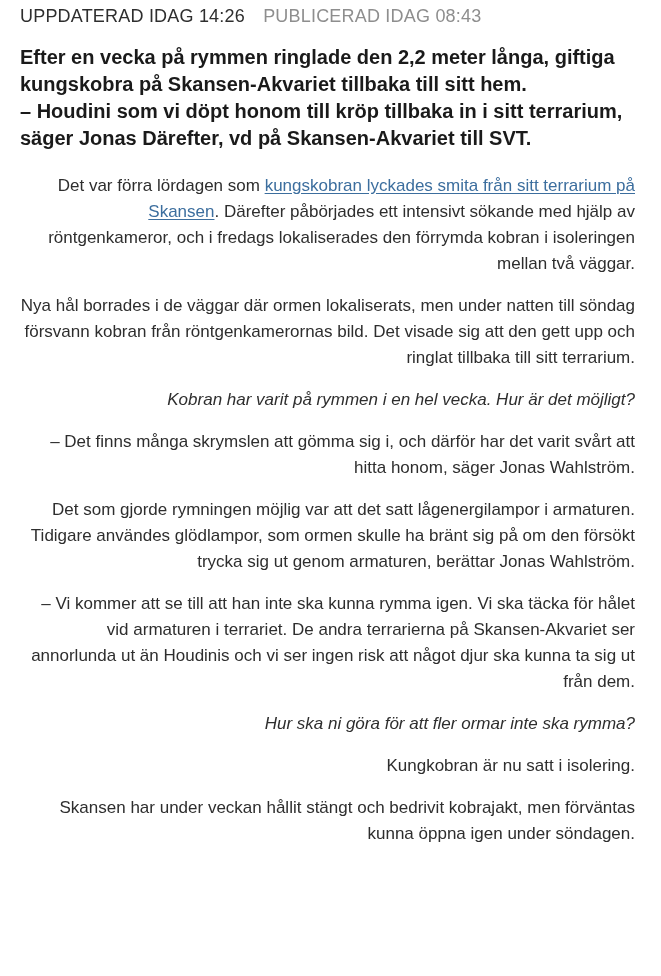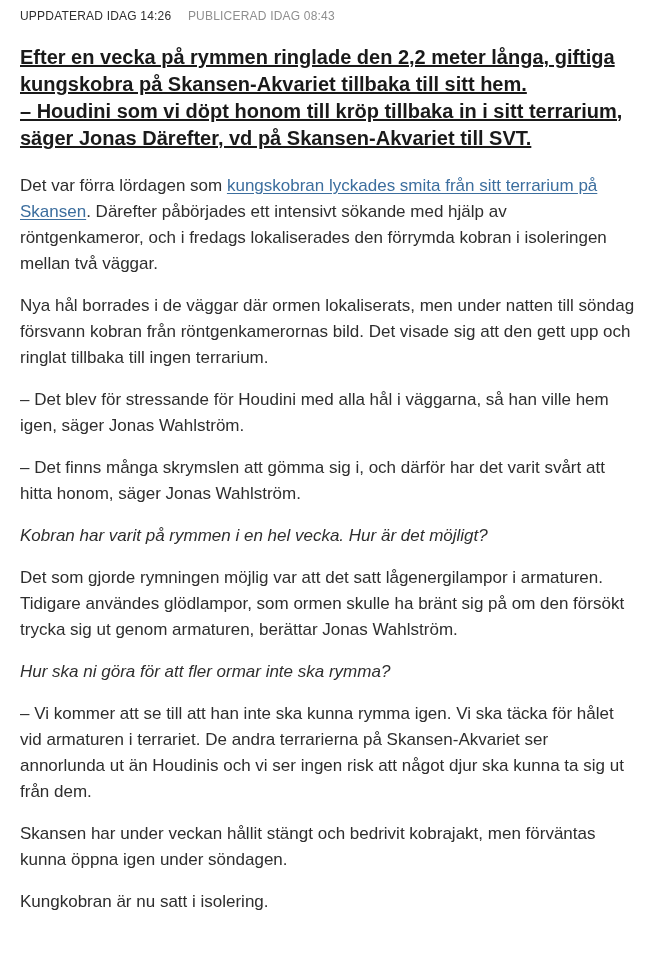--- a/index.html
+++ b/index.html
@@ -9,21 +9,21 @@
   }
   .page {
     width: 661px;
     min-height: 976px;
     box-sizing: border-box;
     padding: 8px 26px 16px 20px;
     font-family: "Liberation Sans", sans-serif;
     background: #ffffff;
   }
   .meta {
-    font-size: 12px;
+    font-size: 18px;
     line-height: 17px;
     letter-spacing: 0.2px;
     margin: 0 0 19px 0;
     white-space: nowrap;
   }
   .meta-updated {
     color: #2e2e2e;
     margin-right: 13px;
   }
   .meta-published {
@@ -31,27 +31,27 @@
   }
   .lead {
     font-weight: 700;
     color: #1a1a1a;
     font-size: 20px;
     line-height: 27px;
     margin: 0 0 21px 0;
   }
   .lead p {
     margin: 0;
-    text-decoration: underline;
   }
   .body-p {
     font-size: 17px;
     line-height: 26px;
     color: #2e2e2e;
     margin: 0 0 16px 0;
+    text-align: right;
   }
   .body-p.question {
     font-style: italic;
   }
   .body-p.last {
     margin-bottom: 0;
   }
   h2.section-heading {
     font-family: "Liberation Sans", sans-serif;
     font-size: 21px;
@@ -78,34 +78,33 @@
     <span class="meta-published">PUBLICERAD IDAG 08:43</span>
   </div>
 
   <div class="lead">
     <p>Efter en vecka på rymmen ringlade den 2,2 meter långa, giftiga kungskobra på Skansen-Akvariet tillbaka till sitt hem.</p>
     <p>– Houdini som vi döpt honom till kröp tillbaka in i sitt terrarium, säger Jonas Därefter, vd på Skansen-Akvariet till SVT.</p>
   </div>
 
   <p class="body-p"><span>Det var förra lördagen som </span><a class="inline-link" href="#">kungskobran lyckades smita från sitt terrarium på Skansen</a><span>. Därefter påbörjades ett intensivt sökande med hjälp av röntgenkameror, och i fredags lokaliserades den förrymda kobran i isoleringen mellan två väggar.</span></p>
 
-  <p class="body-p">Nya hål borrades i de väggar där ormen lokaliserats, men under natten till söndag försvann kobran från röntgenkamerornas bild. Det visade sig att den gett upp och ringlat tillbaka till ingen terrarium.</p>
+  <p class="body-p">Nya hål borrades i de väggar där ormen lokaliserats, men under natten till söndag försvann kobran från röntgenkamerornas bild. Det visade sig att den gett upp och ringlat tillbaka till sitt terrarium.</p>
 
-  <p class="body-p">– Det blev för stressande för Houdini med alla hål i väggarna, så han ville hem igen, säger Jonas Wahlström.</p>
+
+  <p class="body-p question">Kobran har varit på rymmen i en hel vecka. Hur är det möjligt?</p>
 
   <p class="body-p">– Det finns många skrymslen att gömma sig i, och därför har det varit svårt att hitta honom, säger Jonas Wahlström.</p>
-
-  <p class="body-p question">Kobran har varit på rymmen i en hel vecka. Hur är det möjligt?</p>
 
 
   <p class="body-p">Det som gjorde rymningen möjlig var att det satt lågenergilampor i armaturen. Tidigare användes glödlampor, som ormen skulle ha bränt sig på om den försökt trycka sig ut genom armaturen, berättar Jonas Wahlström.</p>
 
+  <p class="body-p">– Vi kommer att se till att han inte ska kunna rymma igen. Vi ska täcka för hålet vid armaturen i terrariet. De andra terrarierna på Skansen-Akvariet ser annorlunda ut än Houdinis och vi ser ingen risk att något djur ska kunna ta sig ut från dem.</p>
+
   <p class="body-p question">Hur ska ni göra för att fler ormar inte ska rymma?</p>
 
-  <p class="body-p">– Vi kommer att se till att han inte ska kunna rymma igen. Vi ska täcka för hålet vid armaturen i terrariet. De andra terrarierna på Skansen-Akvariet ser annorlunda ut än Houdinis och vi ser ingen risk att något djur ska kunna ta sig ut från dem.</p>
+  <p class="body-p">Kungkobran är nu satt i isolering.</p>
 
   <p class="body-p">Skansen har under veckan hållit stängt och bedrivit kobrajakt, men förväntas kunna öppna igen under söndagen.</p>
-
-  <p class="body-p">Kungkobran är nu satt i isolering.</p>
 
   <p class="body-p last"></p>
 
 </article>
 
 </body></html>

